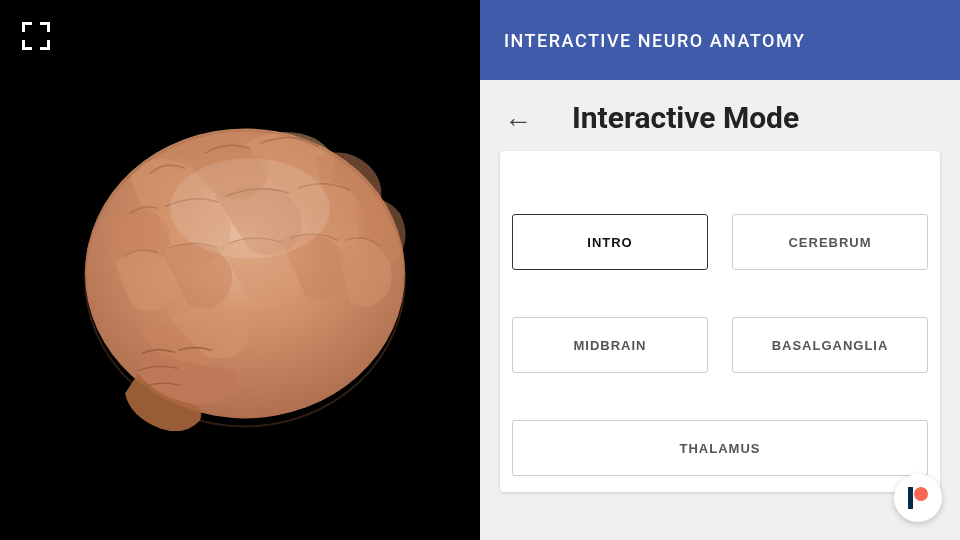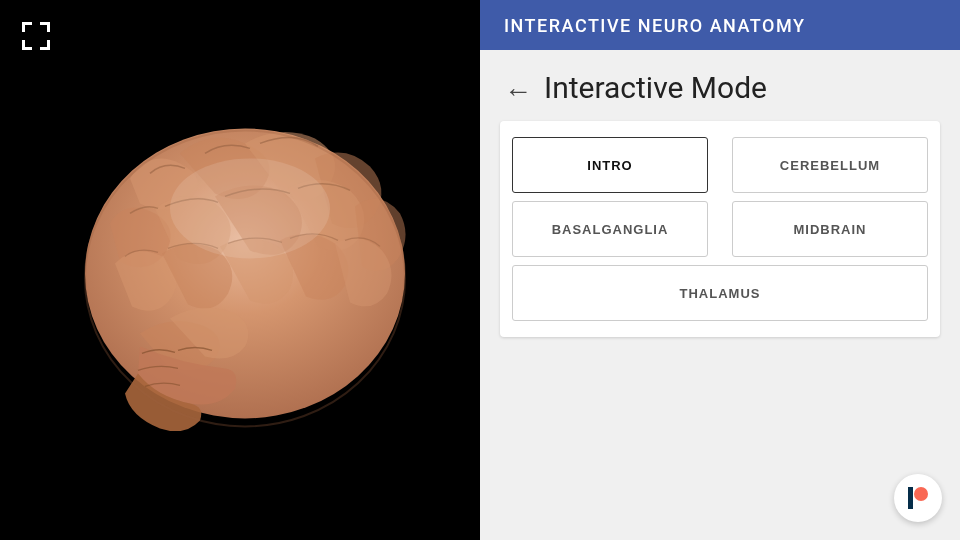--- a/index.html
+++ b/index.html
@@ -52,21 +52,21 @@
       width: 480px;
       height: 540px;
       background: #f0f0f0;
       display: flex;
       flex-direction: column;
     }
 
     
     .header-bar {
       background: #3f5ba9;
-      height: 50px;
+      height: 80px;
       display: flex;
       align-items: center;
       padding: 0 24px;
     }
 
     .header-title {
       color: white;
       font-size: 18px;
       font-weight: 500;
       letter-spacing: 1.5px;
@@ -82,37 +82,39 @@
 
     .back-arrow {
       font-size: 28px;
       color: #444;
       cursor: pointer;
       line-height: 1;
     }
 
     .page-title {
       font-size: 30px;
-      font-weight: 400;
+      font-weight: 700;
       color: #222;
+      margin-left: 28px;
     }
 
     
     .grid-card {
       background: white;
       border-radius: 4px;
       margin: 0 20px;
       padding: 16px 12px;
       box-shadow: 0 1px 3px rgba(0,0,0,0.15);
     }
 
     .grid-row {
       display: flex;
       gap: 24px;
       margin-bottom: 8px;
+      margin-top: 47px;
     }
 
     .grid-row:last-child {
       margin-bottom: 0;
       align-items: flex-end;
     }
 
     .grid-btn {
       flex: 1;
       height: 56px;
@@ -255,26 +257,26 @@
 
   <div class="page-title-row">
     <span class="back-arrow">←</span>
     <span class="page-title">Interactive Mode</span>
   </div>
 
   <div class="grid-card">
 
     <div class="grid-row">
       <button class="grid-btn active">INTRO</button>
-      <button class="grid-btn">CEREBELLUM</button>
+      <button class="grid-btn">CEREBRUM</button>
     </div>
 
     <div class="grid-row">
+      <button class="grid-btn">MIDBRAIN</button>
       <button class="grid-btn">BASALGANGLIA</button>
-      <button class="grid-btn">MIDBRAIN</button>
     </div>
 
     <div class="grid-row">
       <button class="grid-btn">THALAMUS</button>
     </div>
   </div>
 
   <div class="logo-circle" style="position:absolute;">
     <svg viewBox="0 0 30 30" xmlns="http://www.w3.org/2000/svg">
 

